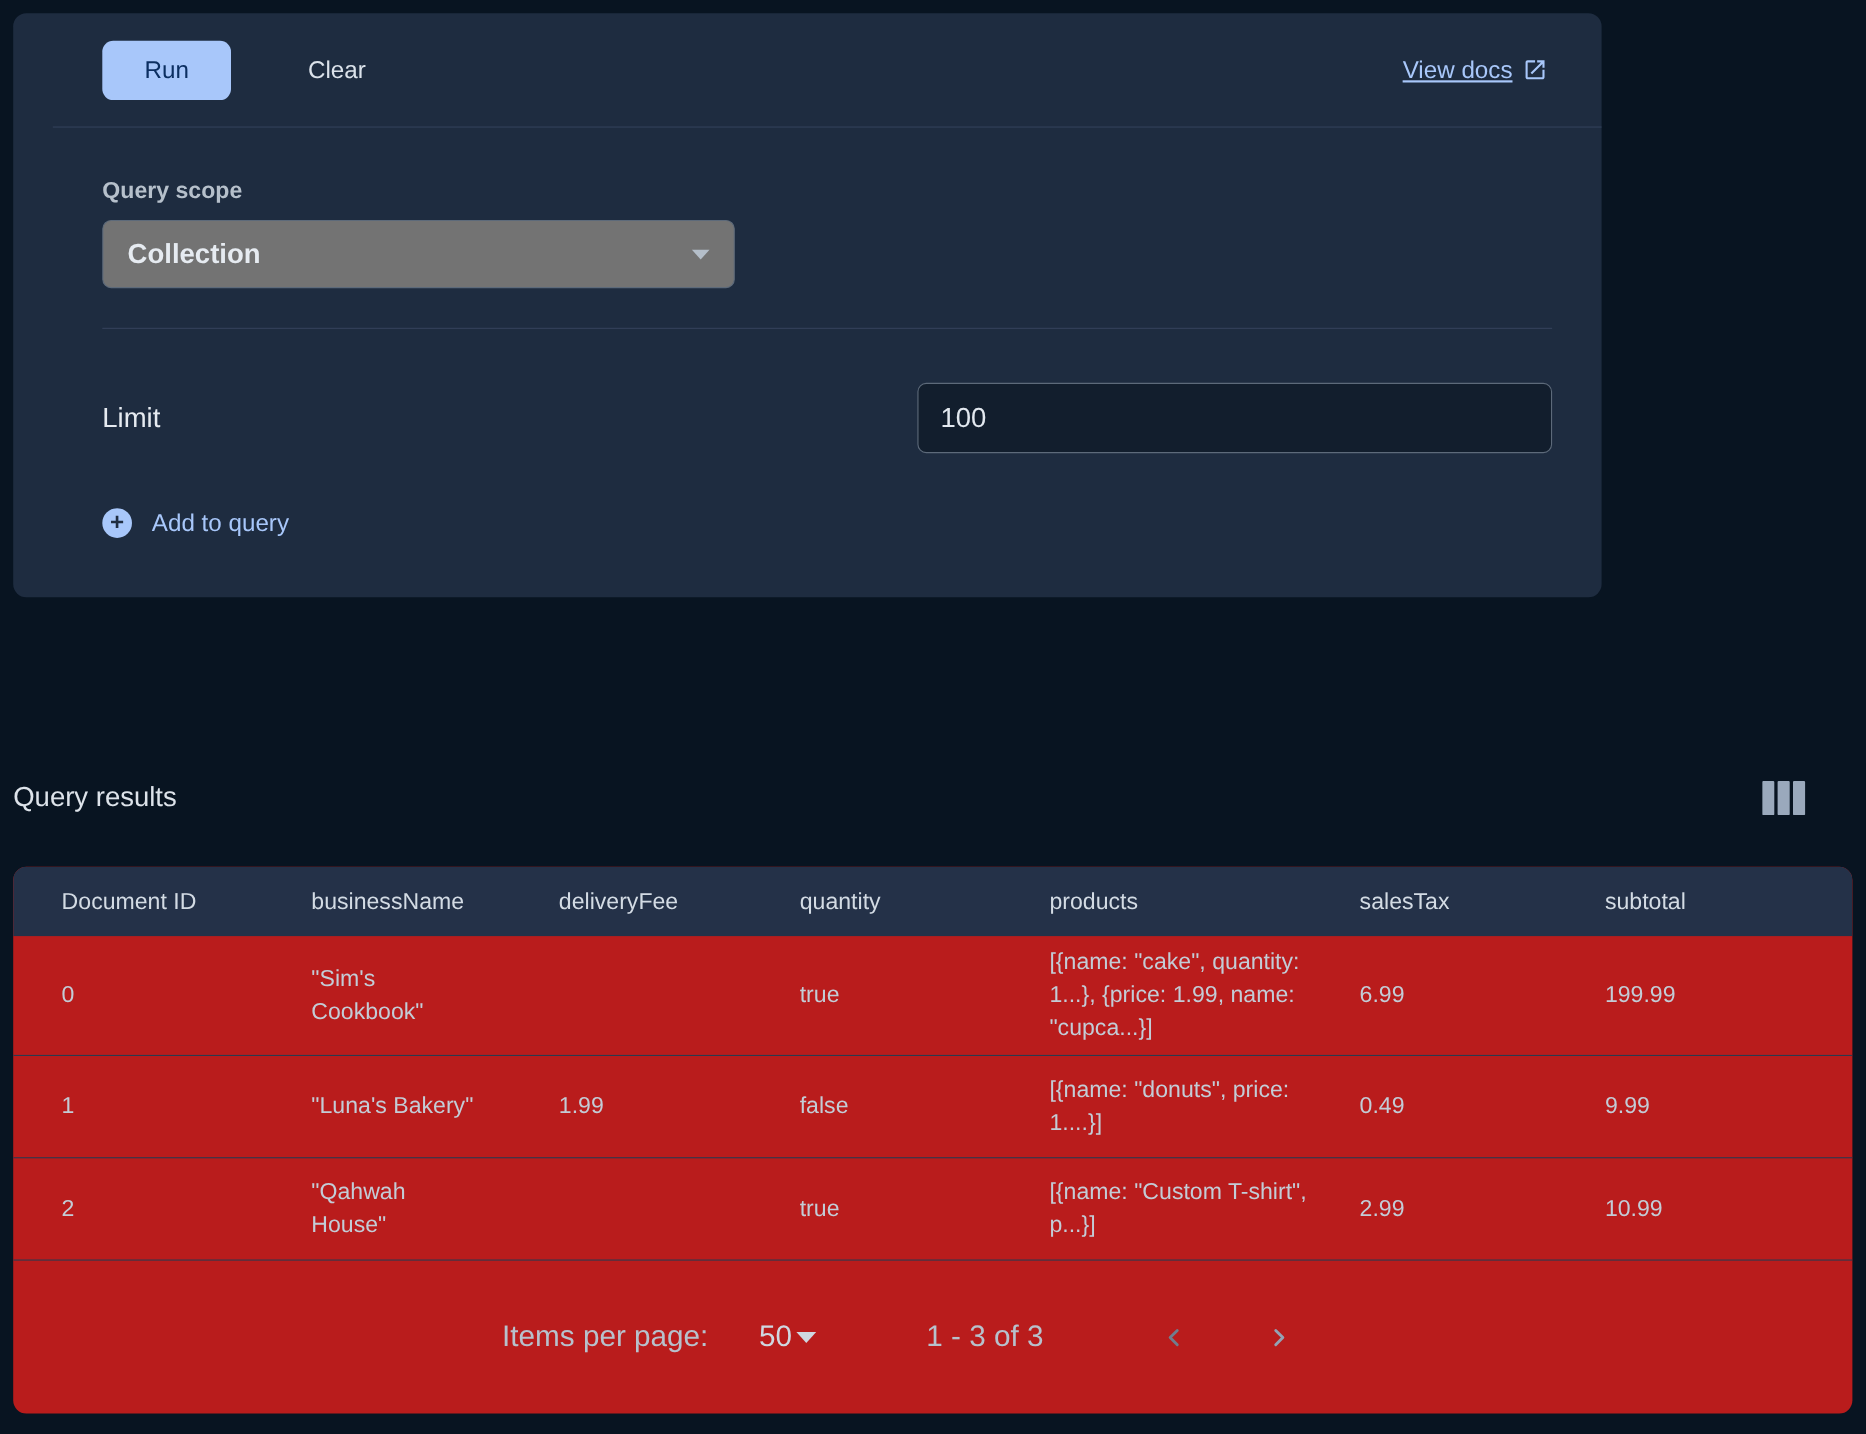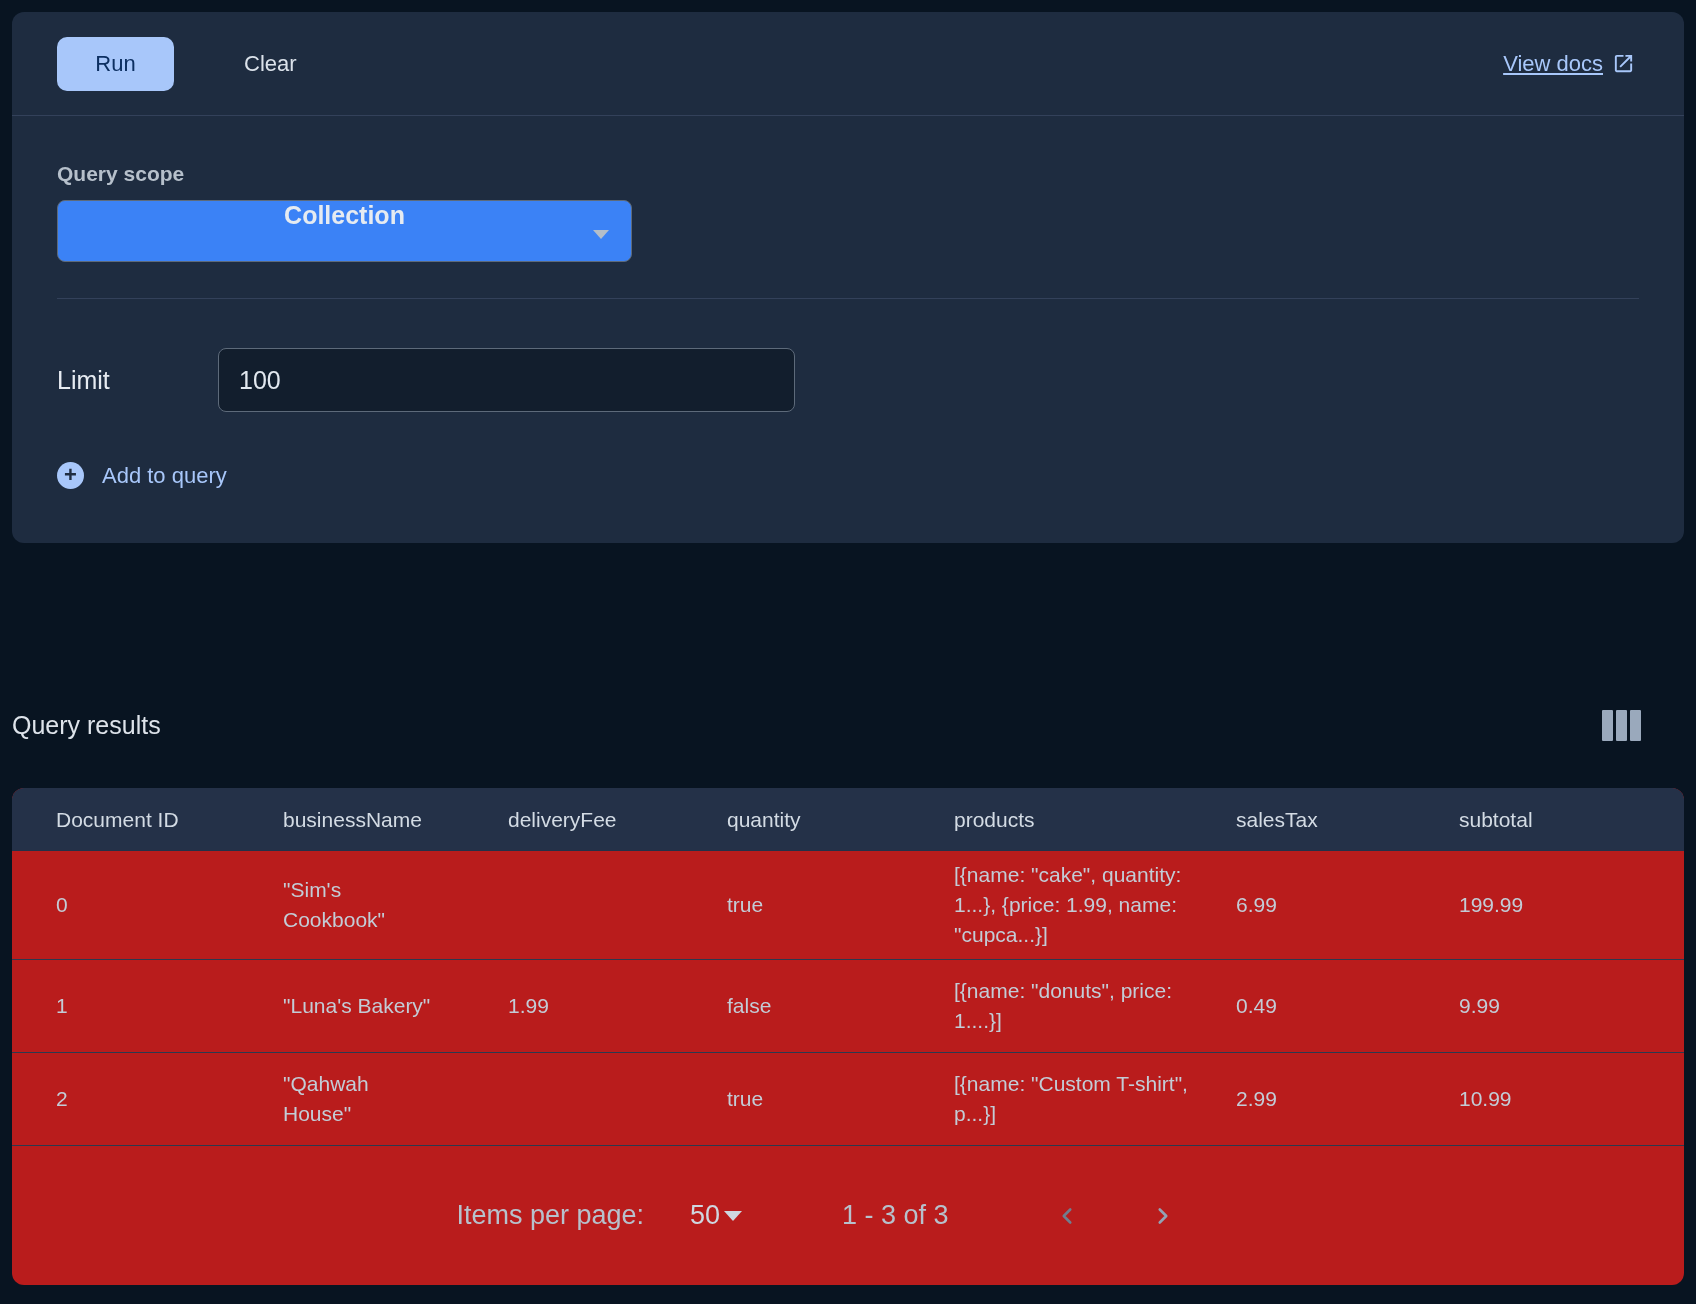--- a/index.html
+++ b/index.html
@@ -7,23 +7,24 @@
     width: 1696px; height: 1304px;
     background: #081421;
     font-family: "Liberation Sans", sans-serif;
     overflow: hidden;
     position: relative;
   }
 
   
   .query-panel {
     position: absolute; left: 12px; top: 12px;
-    width: 1672px; height: 531px;
+    width: 1444px; height: 531px;
     background: #1e2c40;
     border-radius: 12px;
+    padding-left: 36px;
   }
   .toolbar {
     height: 104px;
     display: flex; align-items: center;
     padding: 0 49px 0 45px;
     border-bottom: 1px solid #33415a;
   }
   .run-btn {
     width: 117px; height: 54px;
     background: #a8c7fa; color: #0c2f61;
@@ -49,26 +50,25 @@
   .fields-row { display: flex; gap: 16px; }
   .field-label {
     margin-top: 44px; margin-bottom: 12px;
     color: #b6c0cb; font-size: 21px;
     display: flex; align-items: center; gap: 10px;
     height: 28px;
   }
   .scope-group { width: 575px; font-weight: bold; }
   .scope-select {
     width: 575px; height: 62px;
-    background: #3b82f6; border: 1px solid #5d6a7a; border-radius: 8px;
+    background: #737373; border: 1px solid #5d6a7a; border-radius: 8px;
     display: flex; align-items: center;
     padding: 0 22px;
     color: #e6ebf1; font-size: 25px;
     cursor: pointer;
-    flex-direction: column;
   }
   .scope-select .caret {
     margin-left: auto;
     width: 0; height: 0;
     border-left: 8px solid transparent; border-right: 8px solid transparent;
     border-top: 9px solid #b4bec9;
   }
   .path-group { width: 719px; }
   .path-input {
     width: 719px; height: 63px;
@@ -78,21 +78,21 @@
     padding: 0 18px; outline: none;
   }
   .help-icon {
     width: 24px; height: 24px;
     border: 2px solid #a9b3bf; border-radius: 50%;
     color: #a9b3bf; font-size: 15px; font-weight: 500;
     display: inline-flex; align-items: center; justify-content: center;
     cursor: pointer;
   }
   .divider2 { border-top: 1px solid #33415a; margin-top: 36px; }
-  .limit-row { display: flex; align-items: center; margin-top: 49px; }
+  .limit-row { display: flex; align-items: center; margin-top: 49px; justify-content: space-between; }
   .limit-label {
     width: 161px;
     color: #e6ebf1; font-size: 25px; font-weight: 500;
   }
   .limit-input {
     width: 577px; height: 64px;
     background: #121e2d; border: 1px solid #5d6a7a; border-radius: 8px;
     color: #e2e8ef; font-size: 25px;
     font-family: "Liberation Sans", sans-serif;
     padding: 0 20px; outline: none;

